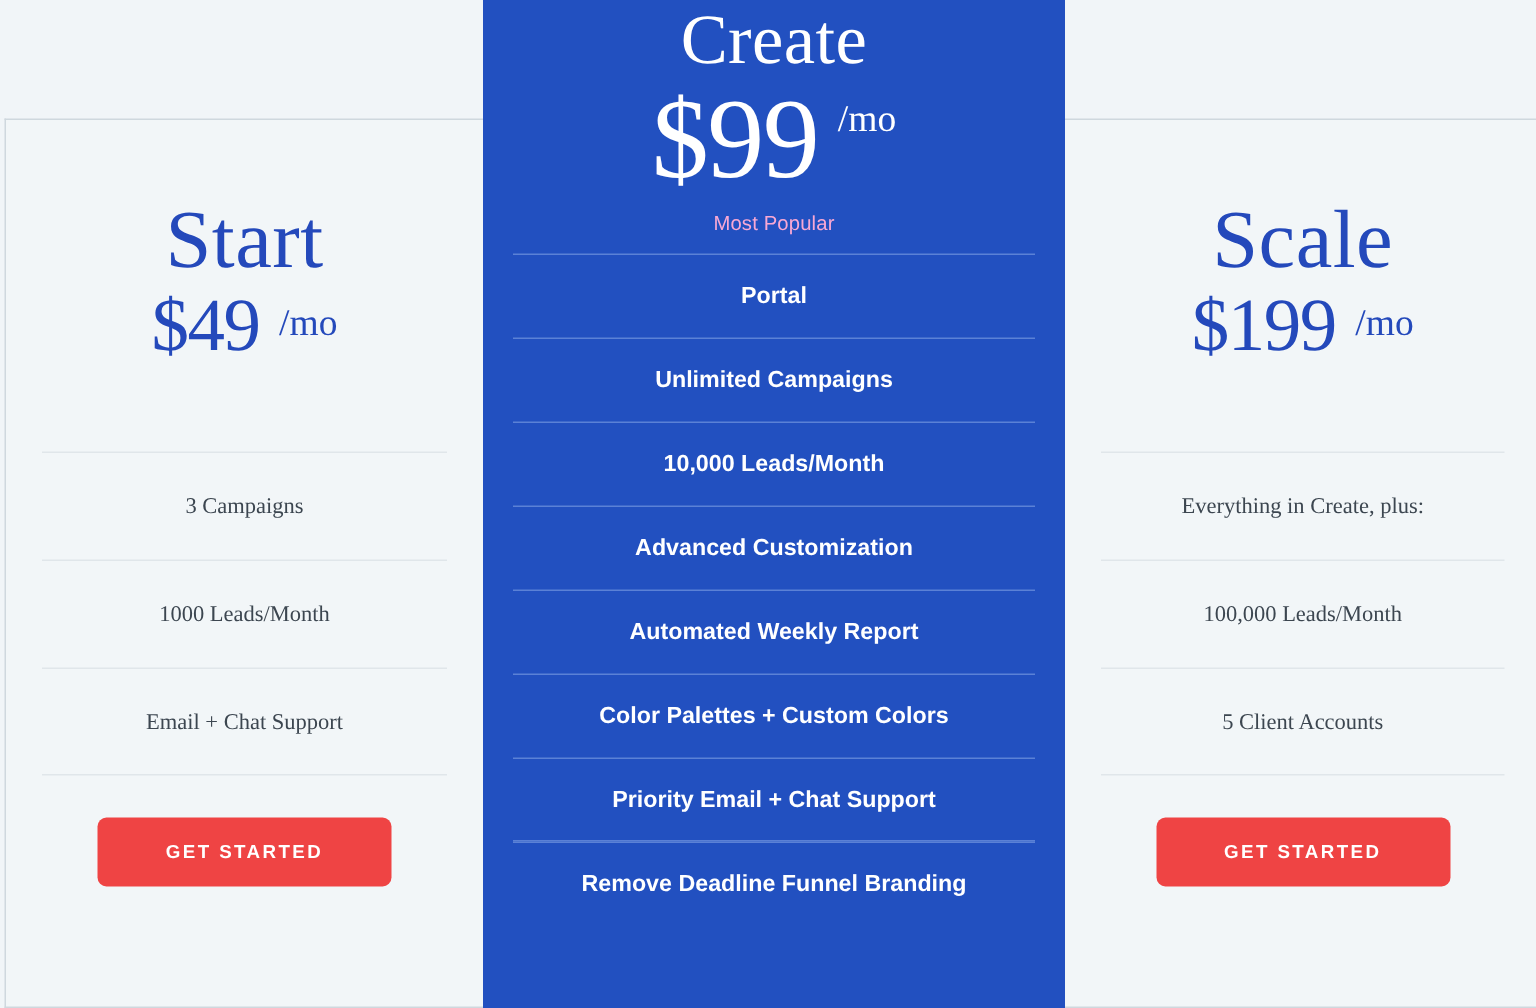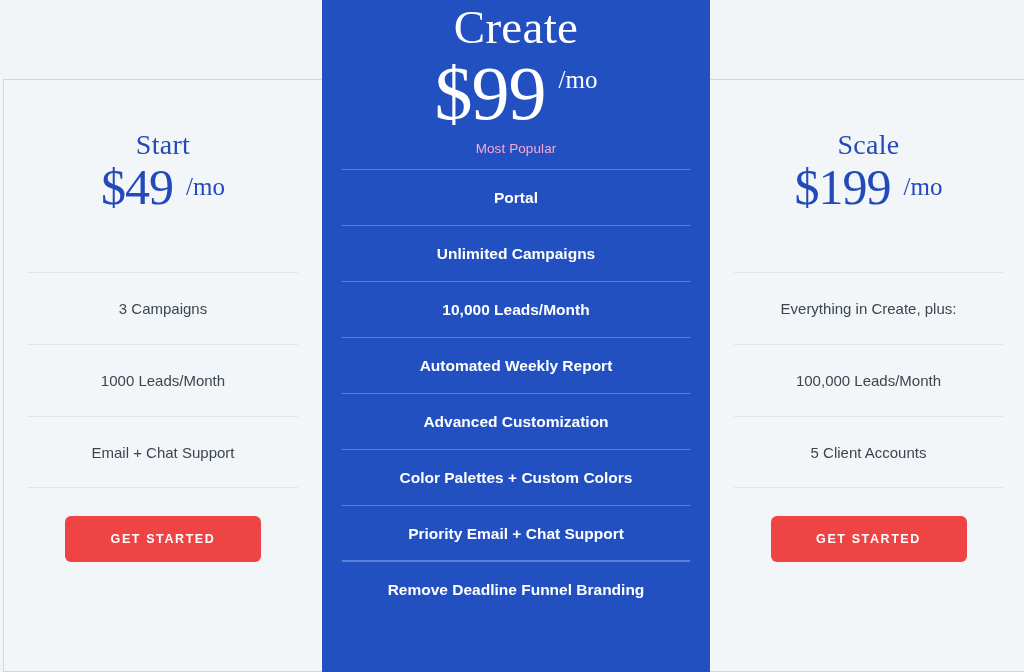--- a/index.html
+++ b/index.html
@@ -63,21 +63,21 @@
   .plan-header {
     width: 100%;
     text-align: center;
     box-sizing: border-box;
   }
   .side-card .plan-header { padding-top: 50px; }
   .center-card .plan-header { padding-top: 2px; }
 
   .plan-name {
     font-family: "Liberation Serif", "DejaVu Serif", serif;
-    font-size: 28px;
+    font-size: 55px;
     line-height: 1.08;
     font-weight: 400;
     color: #2449bb;
     margin: 0;
     letter-spacing: 0.3px;
   }
   .center-card .plan-name {
     color: #ffffff;
     font-size: 47px;
   }
@@ -137,20 +137,21 @@
   .feature-item {
     text-align: center;
     font-size: 15px;
     color: #3c4650;
     border-top: 1px solid #e0e6ea;
     box-sizing: border-box;
   }
   .side-card .feature-item {
     height: 72px;
     line-height: 72px;
+    font-family: Liberation Serif, serif;
   }
   .center-card .feature-item {
     height: 56px;
     line-height: 56px;
     color: #ffffff;
     font-weight: 700;
     font-size: 15.5px;
     border-top: 1px solid #紫;
     border-top: 1px solid #5b81d6;
   }
@@ -216,22 +217,22 @@
       <div class="plan-price-row">
         <span class="plan-price">$99</span>
         <span class="plan-period">/mo</span>
       </div>
       <div class="most-popular">Most Popular</div>
     </div>
     <div class="feature-list">
       <div class="feature-item">Portal</div>
       <div class="feature-item">Unlimited Campaigns</div>
       <div class="feature-item">10,000 Leads/Month</div>
+      <div class="feature-item">Advanced Customization</div>
       <div class="feature-item">Automated Weekly Report</div>
-      <div class="feature-item">Advanced Customization</div>
       <div class="feature-item">Color Palettes + Custom Colors</div>
       <div class="feature-item last-rule">Priority Email + Chat Support</div>
       <div class="feature-item">Remove Deadline Funnel Branding</div>
     </div>
   </div>
 
   <div class="side-card card-scale">
     <div class="plan-header">
       <div class="plan-name">Scale</div>
       <div class="plan-price-row">

